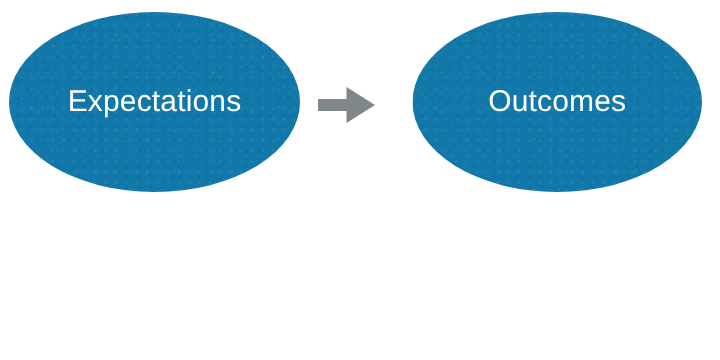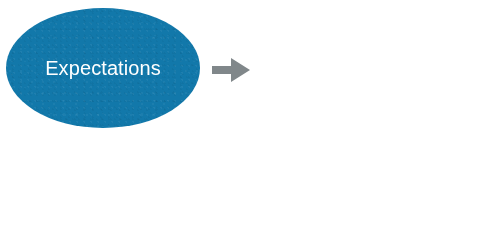--- a/index.html
+++ b/index.html
@@ -92,14 +92,18 @@
     <div class="node-fill"></div>
     <span class="node-label">Expectations</span>
   </div>
 
   <div id="connector-arrow">
     <svg viewBox="0 0 42 30" xmlns="http://www.w3.org/2000/svg" aria-hidden="true">
       <polygon points="2,11 21,11 21,3 40,15 21,27 21,19 2,19" fill="#80878a"></polygon>
     </svg>
   </div>
 
+  <div class="node" id="node-outcomes">
+    <div class="node-fill"></div>
+    <span class="node-label">Outcomes</span>
+  </div>
 
 </div>
 
 </body></html>

